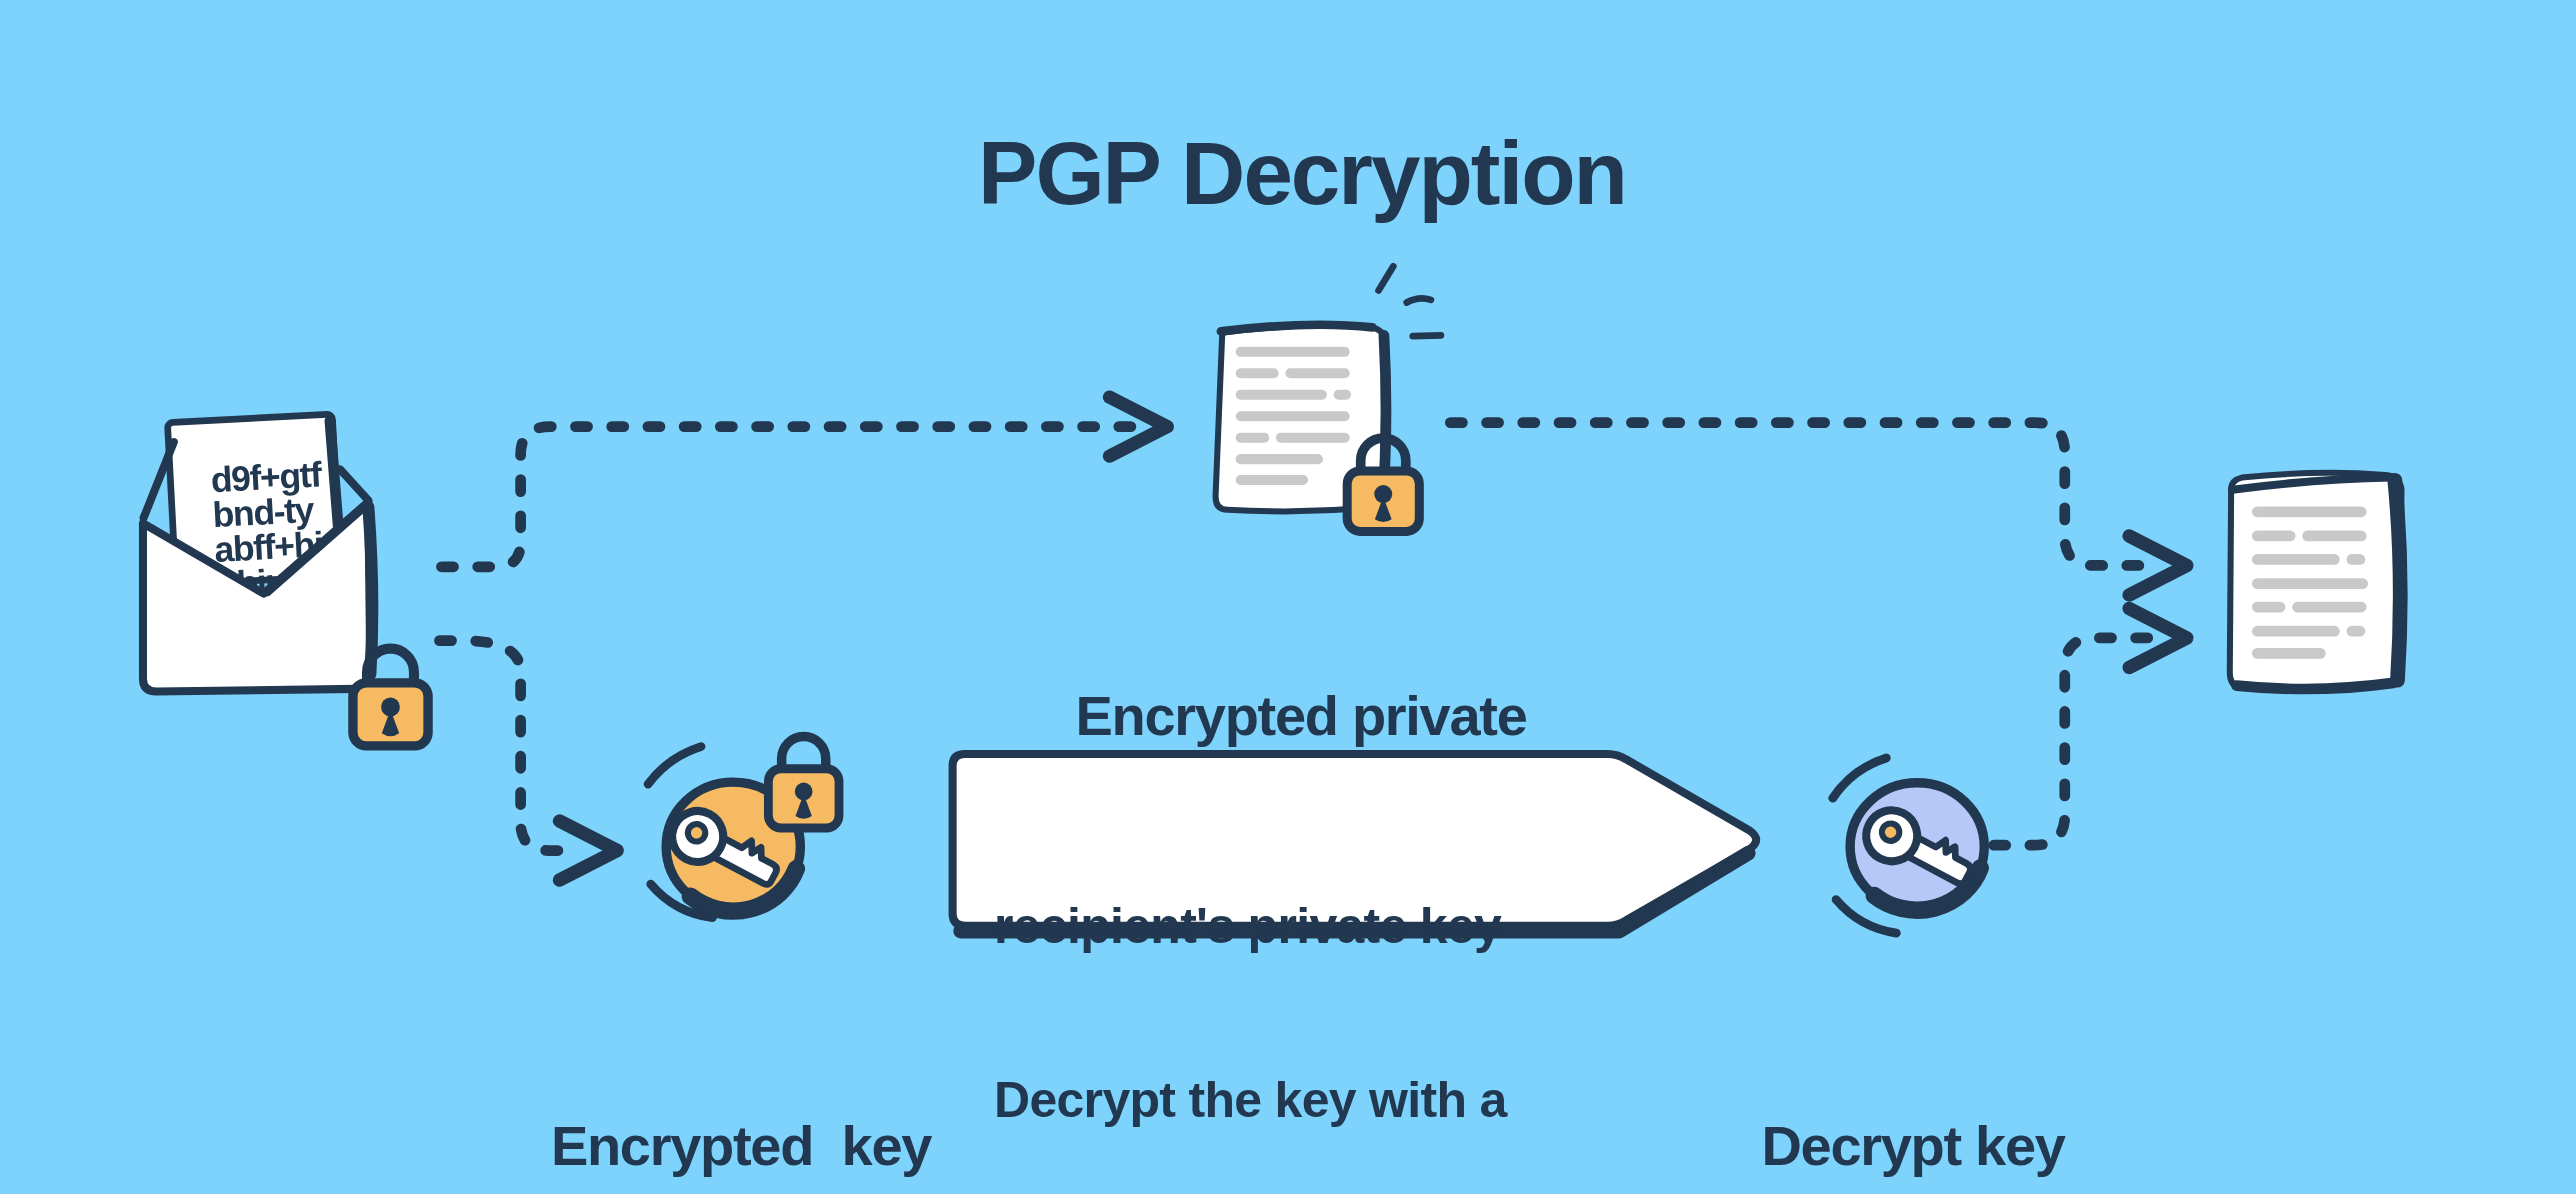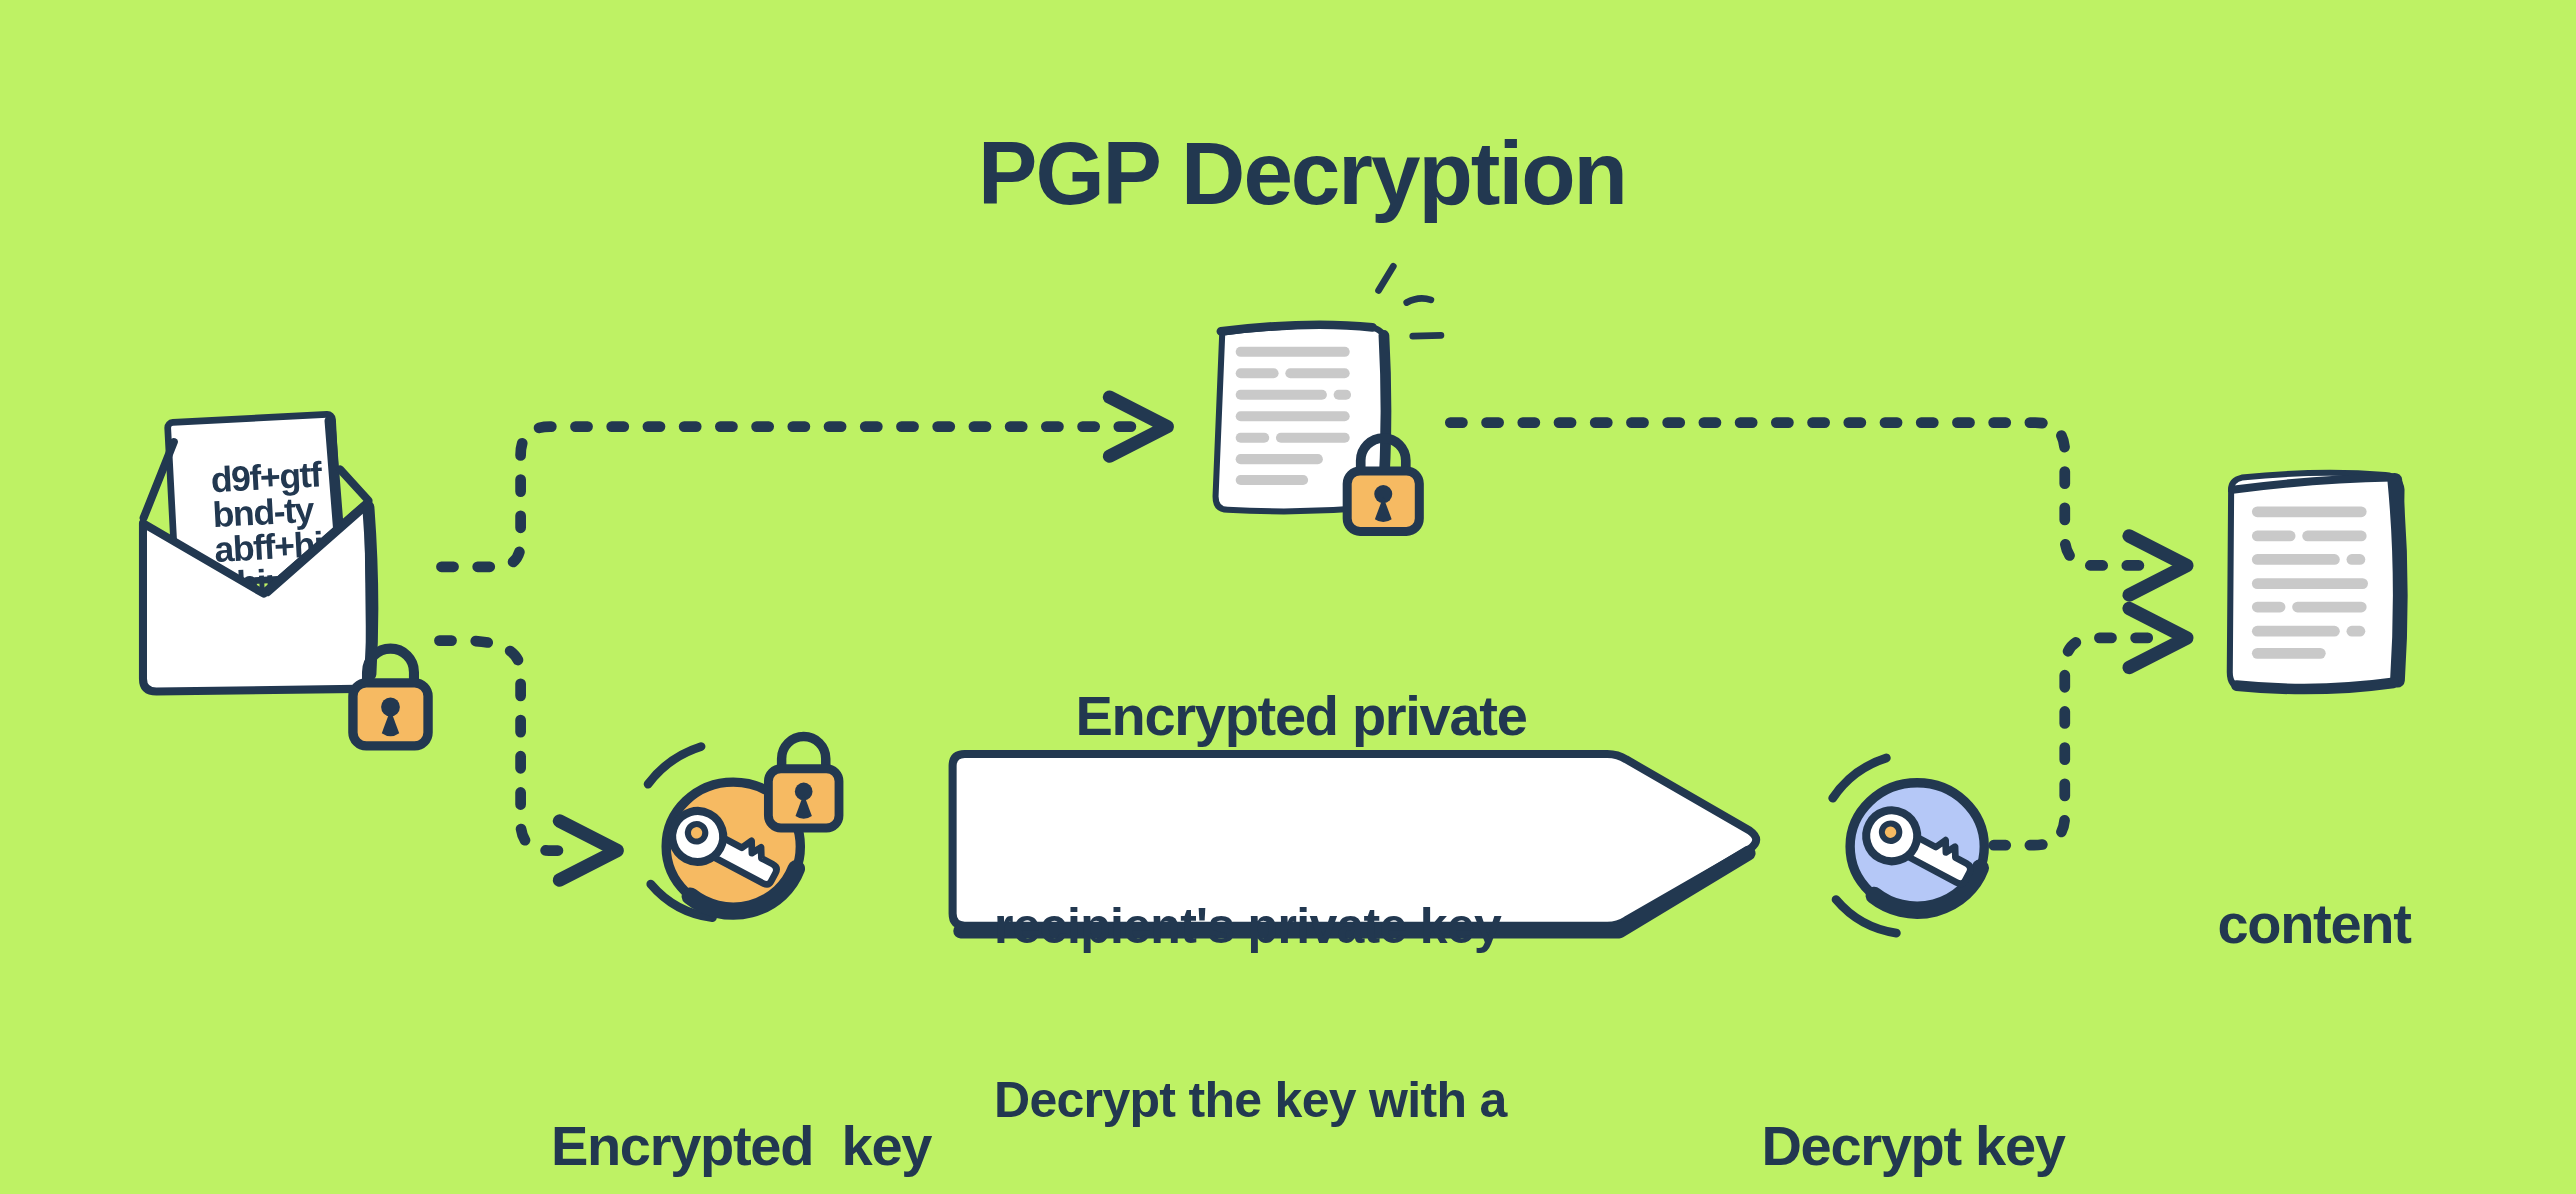--- a/index.html
+++ b/index.html
@@ -1,20 +1,20 @@
 <!DOCTYPE html>
 <html style="--navy: #223850; --orange: #f6ba62; --blue: #b5c8f7; --gray: #c9c9c9; --paper: #ffffff;font-size:10.7px"><head>
 <meta charset="utf-8">
 <style>
   :root{
     --navy:#223850; --orange:#f6ba62; --blue:#b5c8f7; --gray:#c9c9c9; --paper:#ffffff;
   }
   html,body{margin:0;padding:0;background:#fff;}
   #canvas{
-    position:relative; width:2576px; height:1194px; background:#bef264; overflow:hidden;
+    position:relative; width:2576px; height:1194px; background:#7dd3fc; overflow:hidden;
     font-family:"Liberation Sans", sans-serif;
   }
   #art{position:absolute; left:0; top:0; width:2576px; height:1194px;}
   .stroke{stroke:var(--navy); fill:none; stroke-linecap:round; stroke-linejoin:round;}
   .s9{stroke-width:9px}.s10{stroke-width:10px}.s12{stroke-width:12px}.s13{stroke-width:13px}
   .s14{stroke-width:14px}.s15{stroke-width:15px}.s16{stroke-width:16px}.s18{stroke-width:18px}
   .s22{stroke-width:22px}.s26{stroke-width:26px}
   .paper{fill:var(--paper); stroke:var(--navy); stroke-linejoin:round;}
   .graybar{fill:var(--gray);}
   .lockbody{fill:var(--orange); stroke:var(--navy); stroke-width:14px;}
@@ -185,17 +185,16 @@
   <div id="banner-text">
     <span>recipient's private key</span>
     <span>Decrypt the key with a</span>
   </div>
 
   <div class="label" id="lbl-session">
     <span>Decrypt key</span>
   </div>
 
   <div class="label" id="lbl-unenc">
-    <span>content</span>
   </div>
 
 </div>
 
 
 </body></html>

